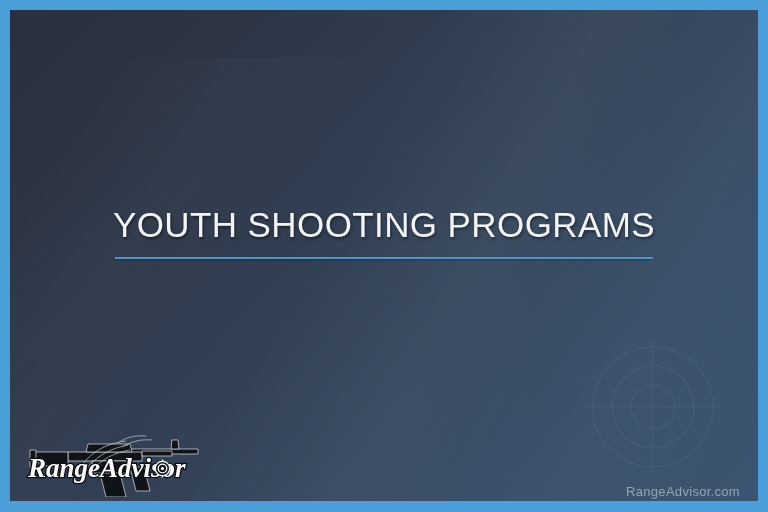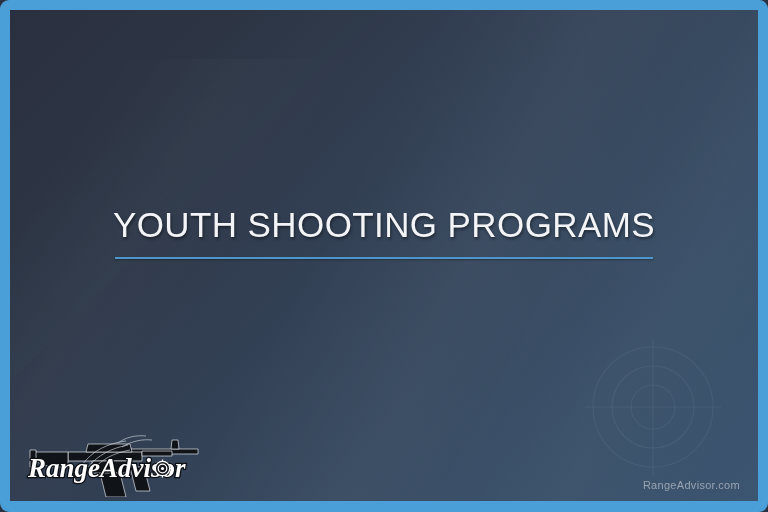--- a/index.html
+++ b/index.html
@@ -11,21 +11,20 @@
     background:#2b3140;
     font-family:"Liberation Sans", sans-serif;
   }
 
   
   .slide {
     position:relative;
     width:768px; height:512px;
     background:#4a9fd8;
     padding:10px 10px 11px 10px;
-    border-radius:9px;
   }
 
   
   .stage {
     position:relative;
     width:100%; height:100%;
     overflow:hidden;
     background:
       linear-gradient(135deg,
         #2a3040 0%,
@@ -118,22 +117,22 @@
     left:12px;
     bottom:4px;
     width:182px;
     height:70px;
   }
 
   
   .footer {
     position:absolute;
     right:18px;
-    bottom:10px;
-    font-size:11px;
+    bottom:2px;
+    font-size:13px;
     color:#98a3b0;
     letter-spacing:0.3px;
     text-align:right;
   }
 </style>
 </head>
 <body>
 
 <div class="slide">
   <div class="stage">

